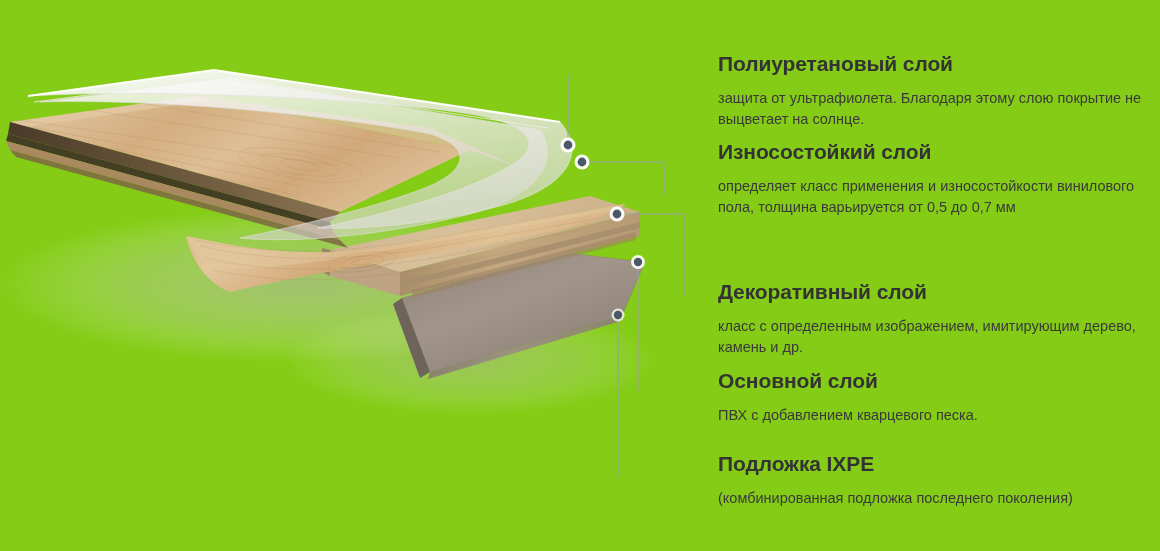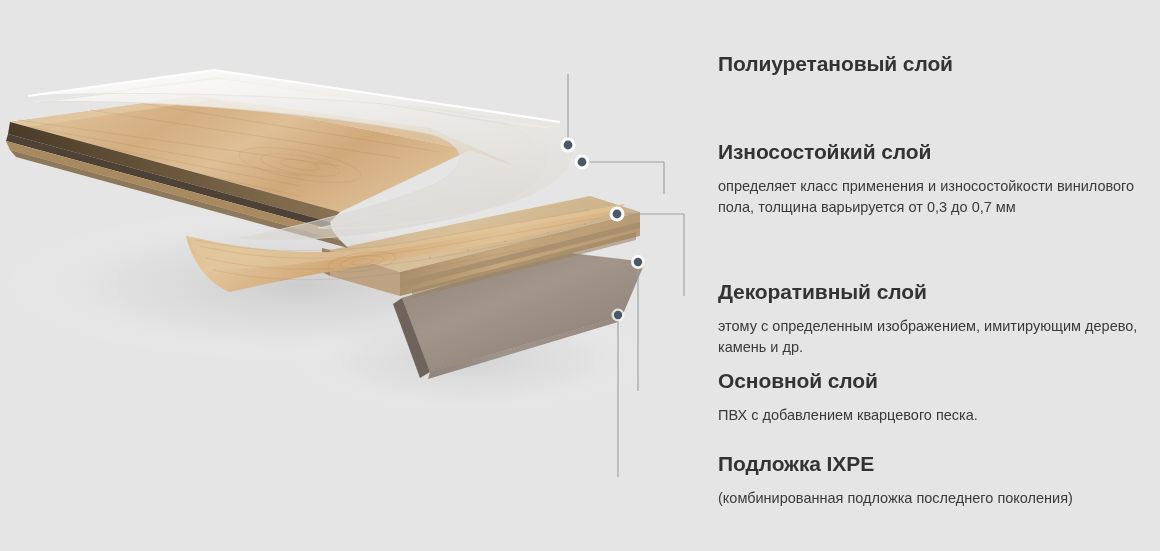--- a/index.html
+++ b/index.html
@@ -9,21 +9,21 @@
     background: #ffffff;
   }
   body {
     font-family: "Liberation Sans", "DejaVu Sans", sans-serif;
     -webkit-font-smoothing: antialiased;
   }
   #stage {
     position: relative;
     width: 1160px;
     height: 551px;
-    background: #e5e5e5;
+    background: #84cc16;
     overflow: hidden;
   }
 
   
   #illustration {
     position: absolute;
     left: 0;
     top: 0;
     width: 700px;
     height: 551px;
@@ -329,30 +329,31 @@
           <circle cx="618" cy="315" r="4.2" fill="#4a5868"></circle>
         </g>
       </g>
     </svg>
   </div>
 
   <div id="callouts">
 
     <div class="callout c0">
       <h3>Полиуретановый слой</h3>
+      <p>защита от ультрафиолета. Благодаря этому слою покрытие не выцветает на солнце.</p>
     </div>
 
     <div class="callout c1">
       <h3>Износостойкий слой</h3>
-      <p>определяет класс применения и износостойкости винилового пола, толщина варьируется от 0,3 до 0,7 мм</p>
+      <p>определяет класс применения и износостойкости винилового пола, толщина варьируется от 0,5 до 0,7 мм</p>
     </div>
 
     <div class="callout c2">
       <h3>Декоративный слой</h3>
-      <p>этому с определенным изображением, имитирующим дерево, камень и др.</p>
+      <p>класс с определенным изображением, имитирующим дерево, камень и др.</p>
     </div>
 
     <div class="callout c4">
       <h3>Подложка IXPE</h3>
       <p>(комбинированная подложка последнего поколения)</p>
     </div>
 
     <div class="callout c3">
       <h3>Основной слой</h3>
       <p>ПВХ с добавлением кварцевого песка.</p>

